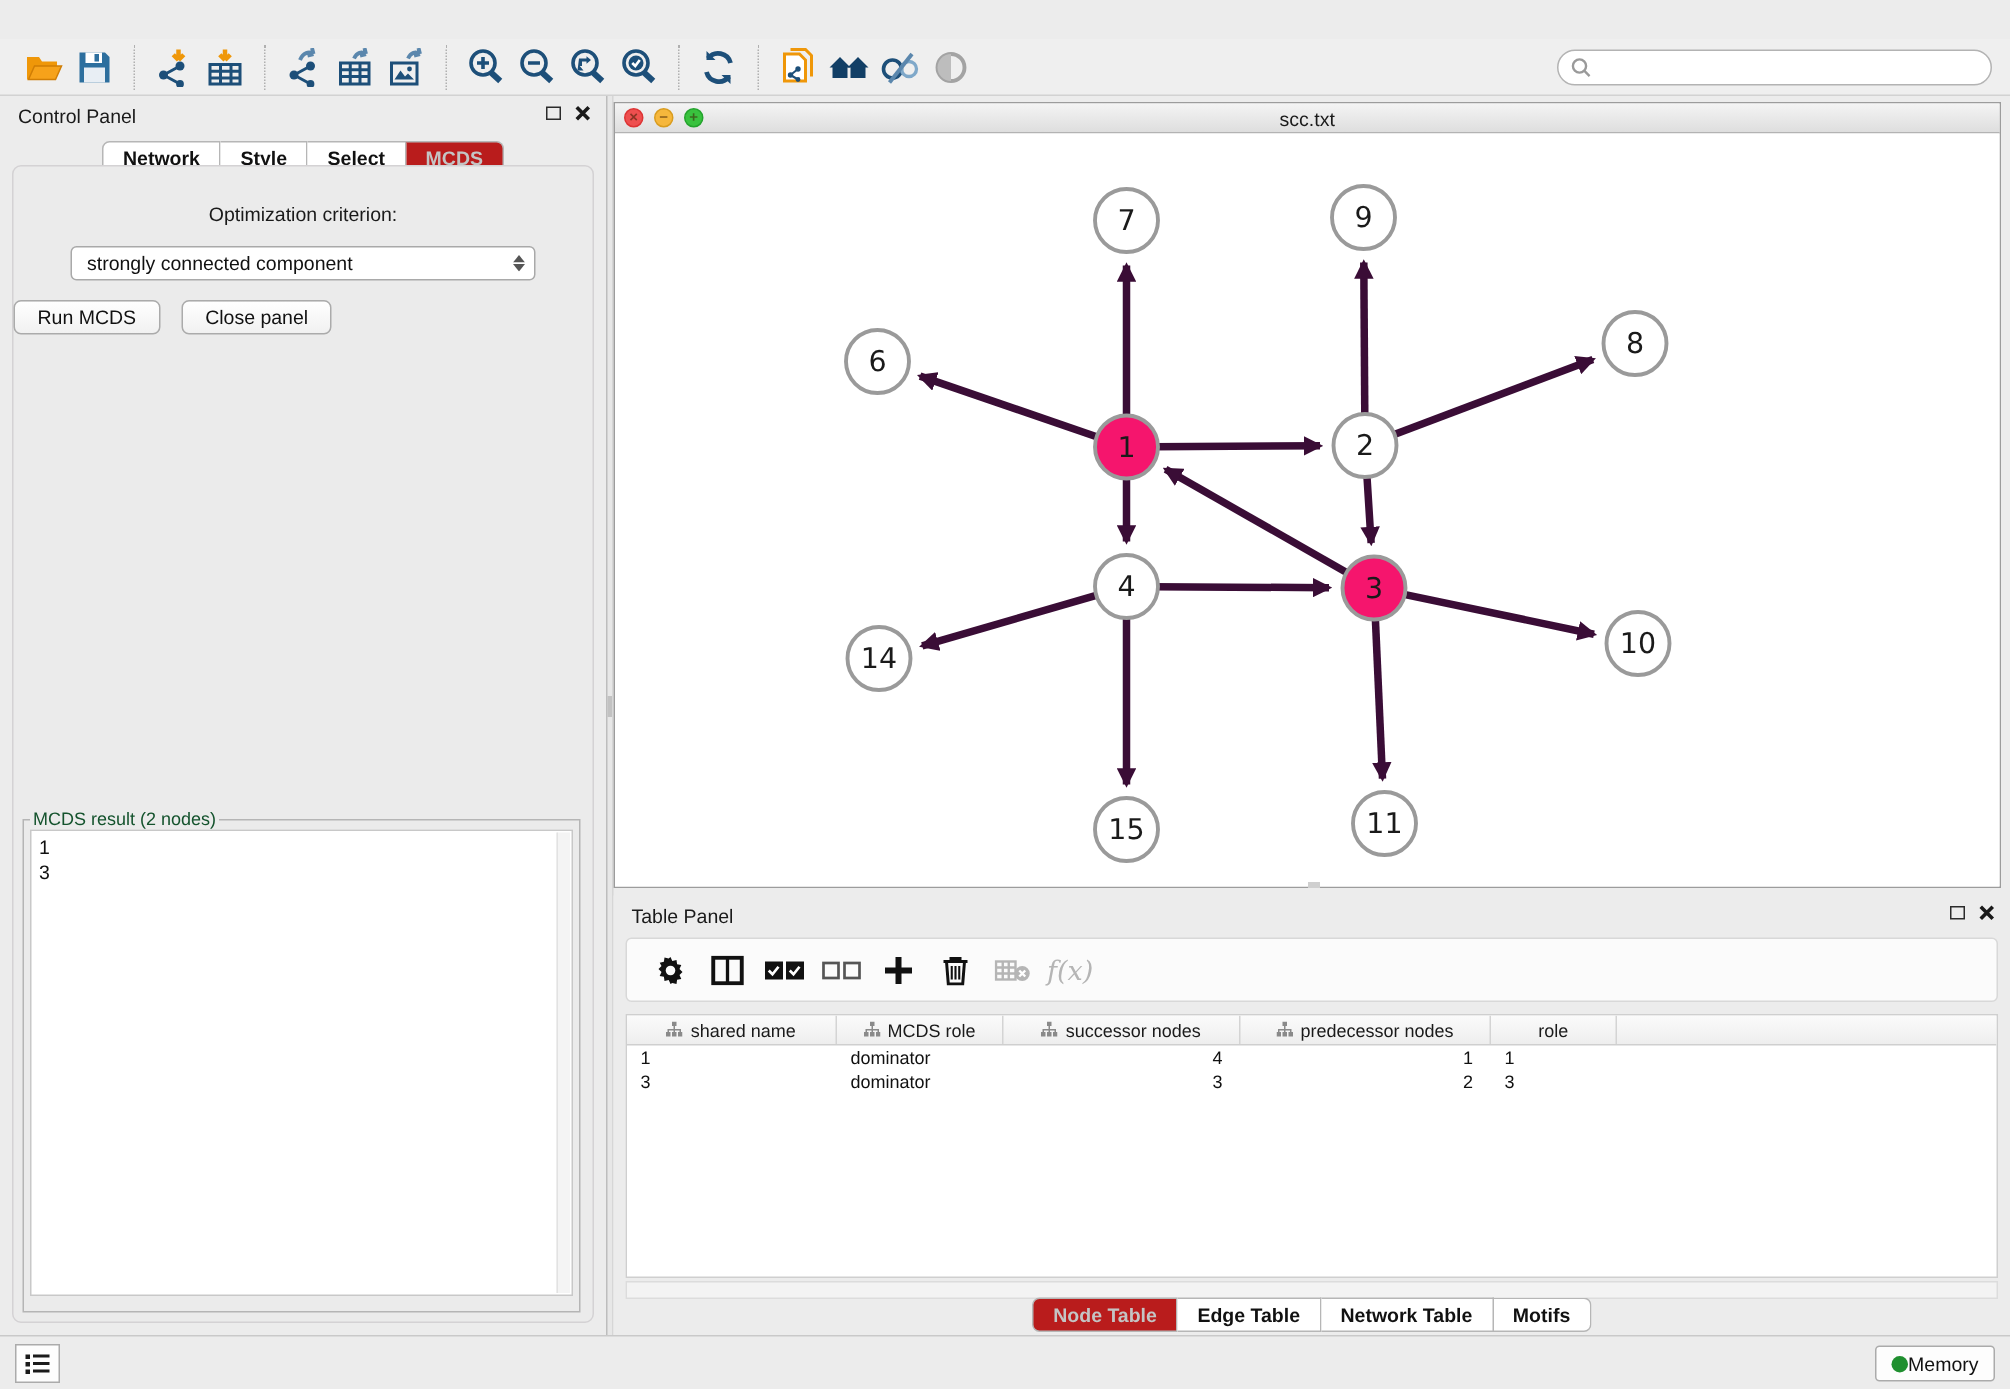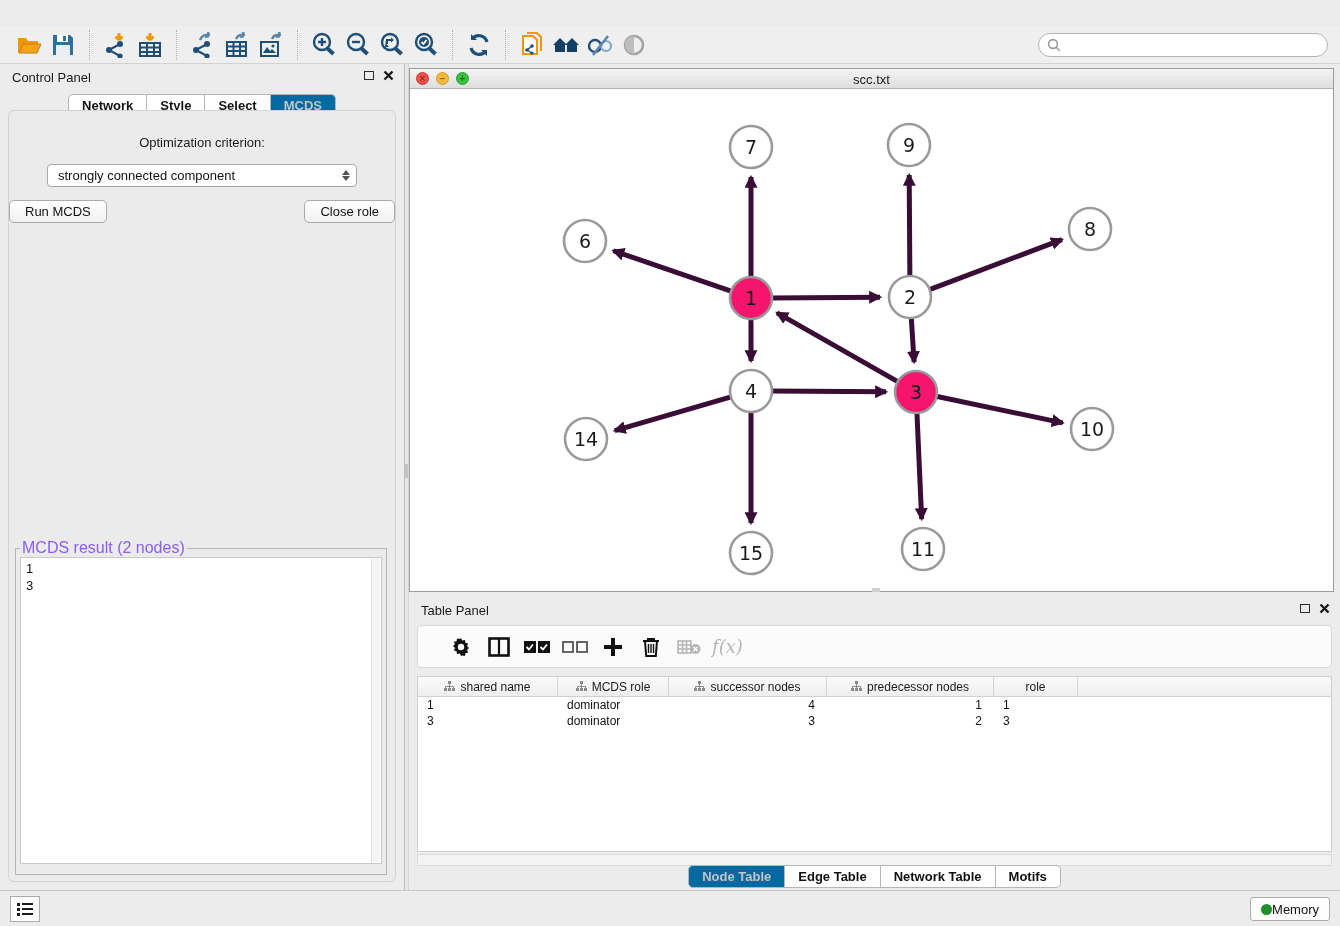--- a/index.html
+++ b/index.html
@@ -29,33 +29,33 @@
   .panel-head { position:relative; height:26px; }
   .panel-title { position:absolute; left:12px; top:6px; font-size:13px; color:#1a1a1a; }
   .panel-btns { position:absolute; right:10px; top:6px; display:flex; gap:9px; align-items:center; }
   .float-glyph { width:10px; height:9px; border:1.6px solid #2b2b2b; display:inline-block; }
   .tabs-row { display:flex; justify-content:center; margin-top:4px; }
   .tabgroup { display:flex; }
   .tabgroup .tab { font-size:13px; font-weight:700; color:#111; background:#fff; border:1px solid #b6b6b6;
     border-left:none; padding:3px 13px; cursor:default; white-space:nowrap; }
   .tabgroup .tab:first-child { border-left:1px solid #b6b6b6; border-radius:5px 0 0 5px; }
   .tabgroup .tab:last-child { border-radius:0 5px 5px 0; }
-  .tabgroup .tab.active { background:#0369a1; color:#c4c4c4; }
+  .tabgroup .tab.active { background:#b91c1c; color:#c4c4c4; }
   .cp-body { position:absolute; left:8px; right:8px; top:46px; bottom:8px; background:#ebebeb;
     border:1px solid #d4d2d4; border-radius:6px; }
   .opt-label { text-align:center; margin-top:24px; font-size:13px; color:#1a1a1a; }
   .criterion { margin:14px auto 0; width:310px; height:23px; background:#fff; border:1px solid #a9a9a9;
     border-radius:4px; display:flex; align-items:center; padding:0 6px 0 10px; font-size:13px; color:#111; }
   .criterion .chev { margin-left:auto; display:flex; flex-direction:column; gap:1px; align-items:center; }
-  .btn-row { display:flex; justify-content:space-between; gap:28px; margin-top:13px; }
+  .btn-row { display:flex; justify-content:flex-start; gap:14px; margin-top:13px; }
   .aqua-btn { background:linear-gradient(#ffffff,#f1f1f1); border:1px solid #ababab; border-radius:5px;
     font-size:13px; color:#111; padding:3px 15px; cursor:default; }
   .mcds-result { position:absolute; left:6px; width:372px; top:428px; bottom:6px;
     border:1px solid #b5b5b5; background:#ebebeb; padding:0 4px 6px 4px; }
-  .mcds-result legend { font-size:16px; color:#8b5cf6; padding:0 2px; }
+  .mcds-result legend { font-size:12px; color:#14532d; padding:0 2px; }
   .result-area { position:relative; width:100%; height:calc(100% - 4px); background:#fff;
     border:1px solid #c8c8c8; font-size:13px; color:#111; line-height:17px; padding:2px 14px 2px 5px;
     white-space:pre; overflow:hidden; }
   .result-scroll { position:absolute; top:1px; bottom:1px; right:1px; width:9px; background:#f4f4f4; border-left:1px solid #e2e2e2; }
 
   
   .v-divider { position:absolute; left:404px; top:64px; bottom:36px; width:5px; background:#e7e7e7;
     border-left:1px solid #bdbdbd; border-right:1px solid #d6d6d6; }
   .v-divider .grip { position:absolute; top:400px; left:0; width:3px; height:14px; background:#c2c2c2; }
 
@@ -70,21 +70,21 @@
   .tl.red { background:#ee4f4f; border:1px solid #d33; }
   .tl.yellow { background:#f6b73c; border:1px solid #d99c1e; }
   .tl.green { background:#39c23e; border:1px solid #23a32c; }
   .net-title { position:absolute; left:0; right:0; top:3px; text-align:center; font-size:13px; color:#1a1a1a; }
   .net-canvas { position:relative; width:100%; height:502px; background:#fff; }
   .net-resize-grip { position:absolute; bottom:-1px; left:50%; width:8px; height:4px; background:#cfcfcf; }
 
   
   .table-panel { position:absolute; left:409px; top:597px; width:931px; bottom:36px; background:#ececec; }
   .tp-toolbar { position:absolute; left:8px; right:8px; top:28px; height:43px; background:#fbfbfb;
-    border:1px solid #d8d8d8; border-radius:4px; display:flex; align-items:center; padding:0 24px; }
+    border:1px solid #d8d8d8; border-radius:4px; display:flex; align-items:center; padding:0 10px; }
   .tp-toolbar .icon-btn { width:38px; }
   .tablegrid { position:absolute; left:8px; right:8px; top:79px; bottom:38px; background:#fff; border:1px solid #cfcfcf; overflow:hidden; }
   .thead { display:flex; height:20px; background:linear-gradient(#fbfbfb,#eeeeee); border-bottom:1px solid #cfcfcf; }
   .th { display:flex; align-items:center; justify-content:center; gap:5px; font-size:12px; color:#1a1a1a;
     border-right:1px solid #d4d4d4; height:100%; }
   .trow { display:flex; height:16px; }
   .td { font-size:12px; color:#111; line-height:16px; overflow:hidden; white-space:nowrap; }
   .hscroll { position:absolute; left:8px; right:8px; bottom:24px; height:12px; background:#f3f3f3; border:1px solid #dcdcdc; }
   .tp-tabs { position:absolute; left:0; right:0; bottom:2px; display:flex; justify-content:center; }
 
@@ -269,21 +269,21 @@
           <svg width="8" height="5" viewBox="0 0 8 5">
               <path d="M0 5l4-5 4 5z" fill="#555"></path>
             </svg>
           <svg width="8" height="5" viewBox="0 0 8 5">
               <path d="M0 0l4 5 4-5z" fill="#555"></path>
             </svg>
         </span>
       </div>
       <div class="btn-row">
         <button class="aqua-btn">Run MCDS</button>
-        <button class="aqua-btn">Close role</button>
+        <button class="aqua-btn">Close panel</button>
       </div>
       <fieldset class="mcds-result">
         <legend>MCDS result (2 nodes)</legend>
         <div class="result-area" id="result-area">1
 3
           <div class="result-scroll"></div>
         </div>
       </fieldset>
     </div>
   </div>

